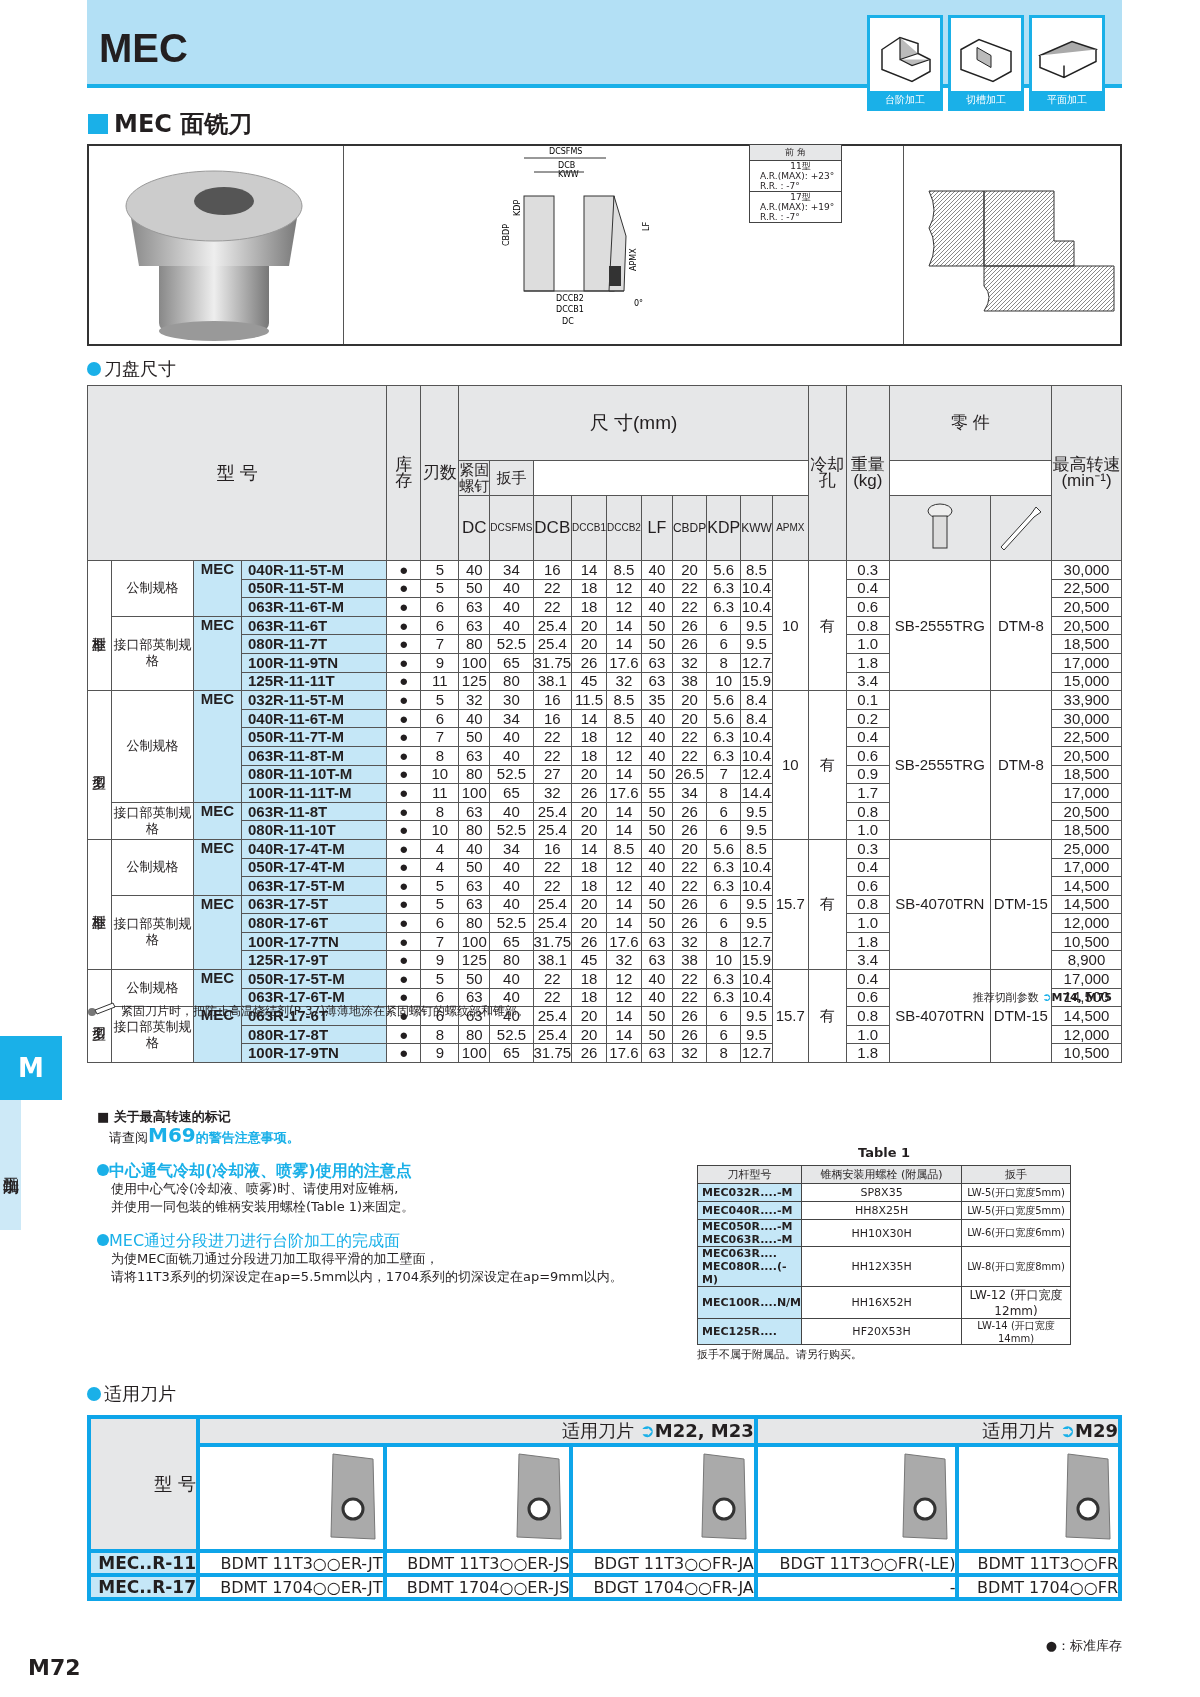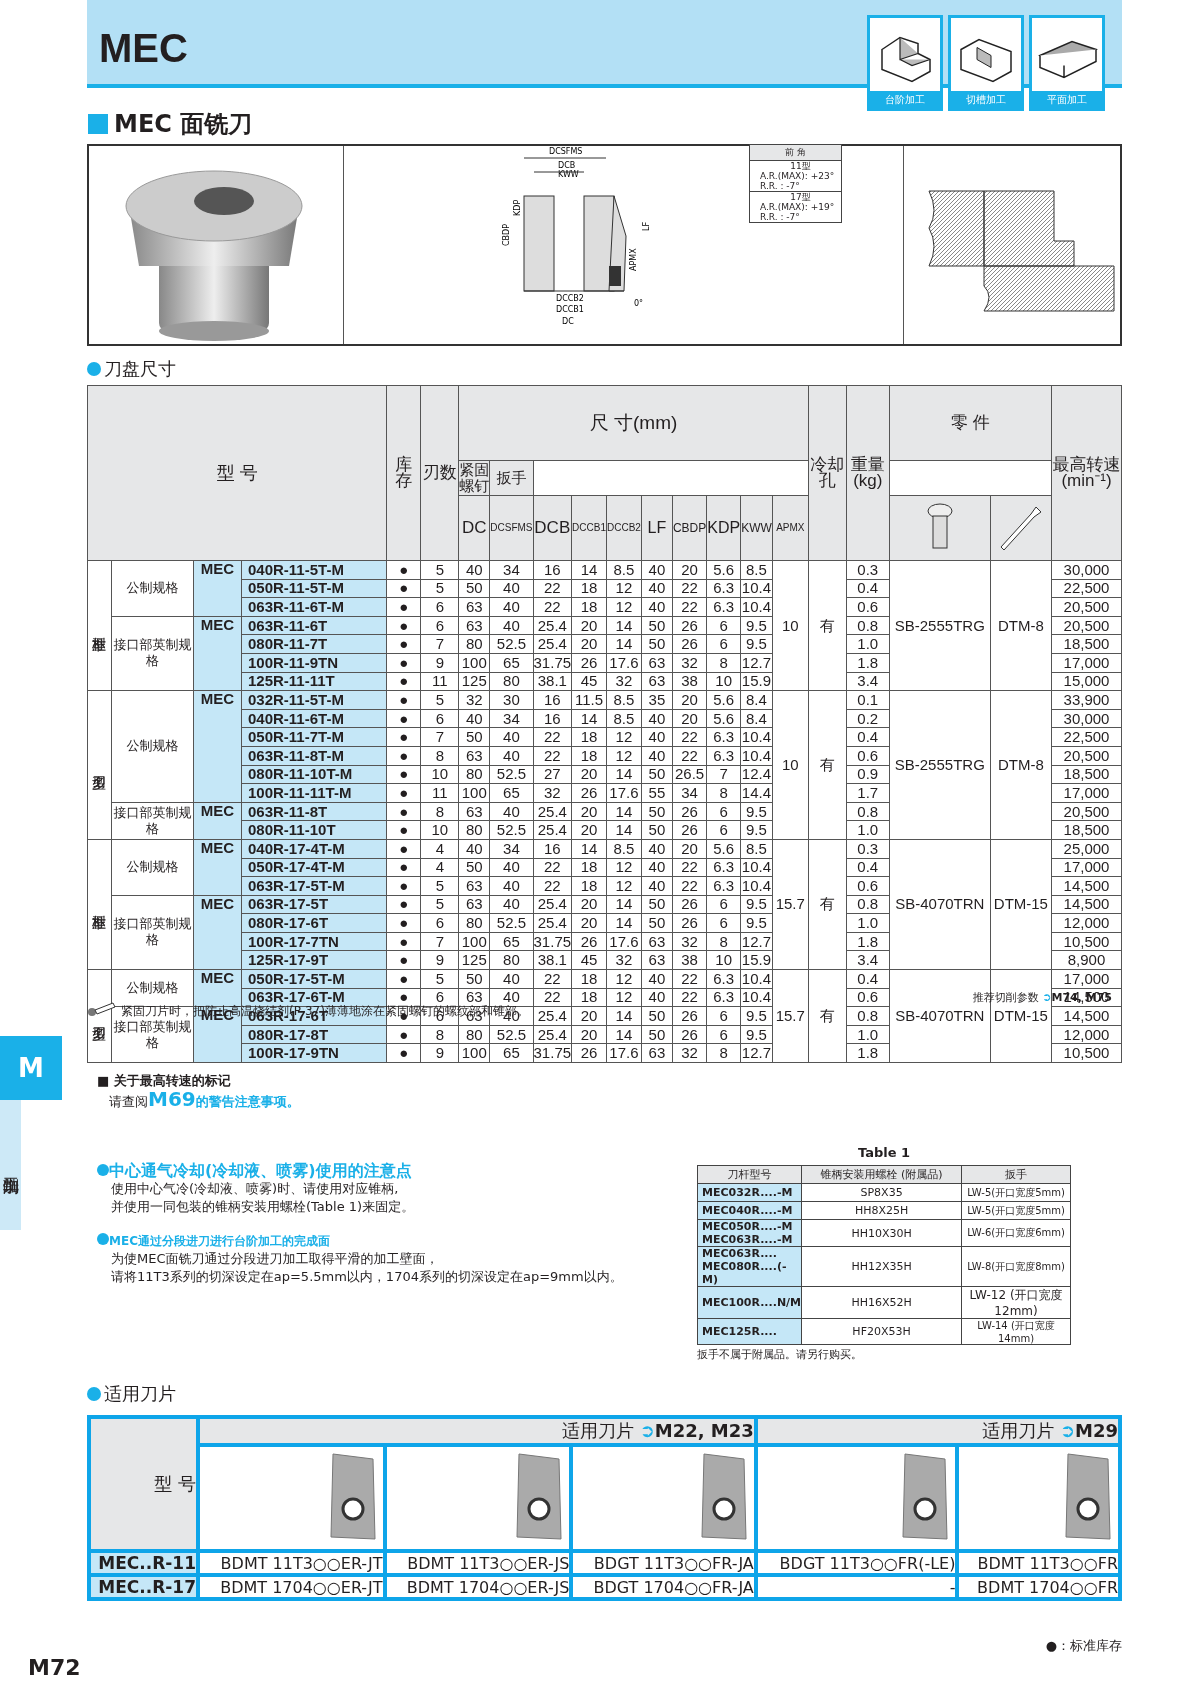--- a/index.html
+++ b/index.html
@@ -666,31 +666,31 @@
   <span><svg width="30" height="20" viewBox="0 0 30 20">
         <circle cx="5" cy="12" r="4" fill="#777"></circle>
         <path d="M8 10 L26 3 L28 7 L10 14Z" fill="#fff" stroke="#333"></path>
       </svg></span>
   <span>紧固刀片时，把防止高温烧结剂(P-37)薄薄地涂在紧固螺钉的螺纹部和锥部。</span>
 </div>
 <div style="position:absolute;right:88px;top:990px;font-size:11px">
   <span>推荐切削参数</span><span style="color:#1ab0e8"> ➲</span><b>M74, M75</b>
 </div>
 
-<div style="position:absolute;left:97px;top:1072px;font-size:13px;line-height:18px">
+<div style="position:absolute;left:97px;top:1108px;font-size:13px;line-height:18px">
   <div style="font-weight:bold">■ 关于最高转速的标记</div>
   <div style="padding-left:12px"><span>请查阅</span><b style="color:#1ab0e8;font-size:20px">M69</b><span style="color:#1ab0e8;font-weight:bold">的警告注意事项。</span></div>
 </div>
 <div style="position:absolute;left:97px;top:1162px;font-size:13px;line-height:18px">
   <div style="color:#1ab0e8;font-size:16px;font-weight:bold"><span class="dot" style="width:12px;height:12px"></span><span>中心通气冷却(冷却液、喷雾)使用的注意点</span></div>
   <div style="padding-left:14px">使用中心气冷(冷却液、喷雾)时、请使用对应锥柄,</div>
   <div style="padding-left:14px">并使用一同包装的锥柄安装用螺栓(Table 1)来固定。</div>
 </div>
 <div style="position:absolute;left:97px;top:1232px;font-size:13px;line-height:18px">
-  <div style="color:#1ab0e8;font-size:12px;font-weight:bold"><span class="dot" style="width:12px;height:12px"></span><span>MEC通过分段进刀进行台阶加工的完成面</span></div>
+  <div style="color:#1ab0e8;font-size:16px;font-weight:normal"><span class="dot" style="width:12px;height:12px"></span><span>MEC通过分段进刀进行台阶加工的完成面</span></div>
   <div style="padding-left:14px">为使MEC面铣刀通过分段进刀加工取得平滑的加工壁面，</div>
   <div style="padding-left:14px">请将11T3系列的切深设定在ap=5.5mm以内，1704系列的切深设定在ap=9mm以内。</div>
 </div>
 
 <div style="position:absolute;left:697px;top:1145px;width:374px;text-align:center;font-size:13px;font-weight:bold">Table 1</div>
 <table class="t1">
 <tbody>
       <tr>
         <th style="width:100px">刀杆型号</th>
         <th style="width:160px">锥柄安装用螺栓 (附属品)</th>

